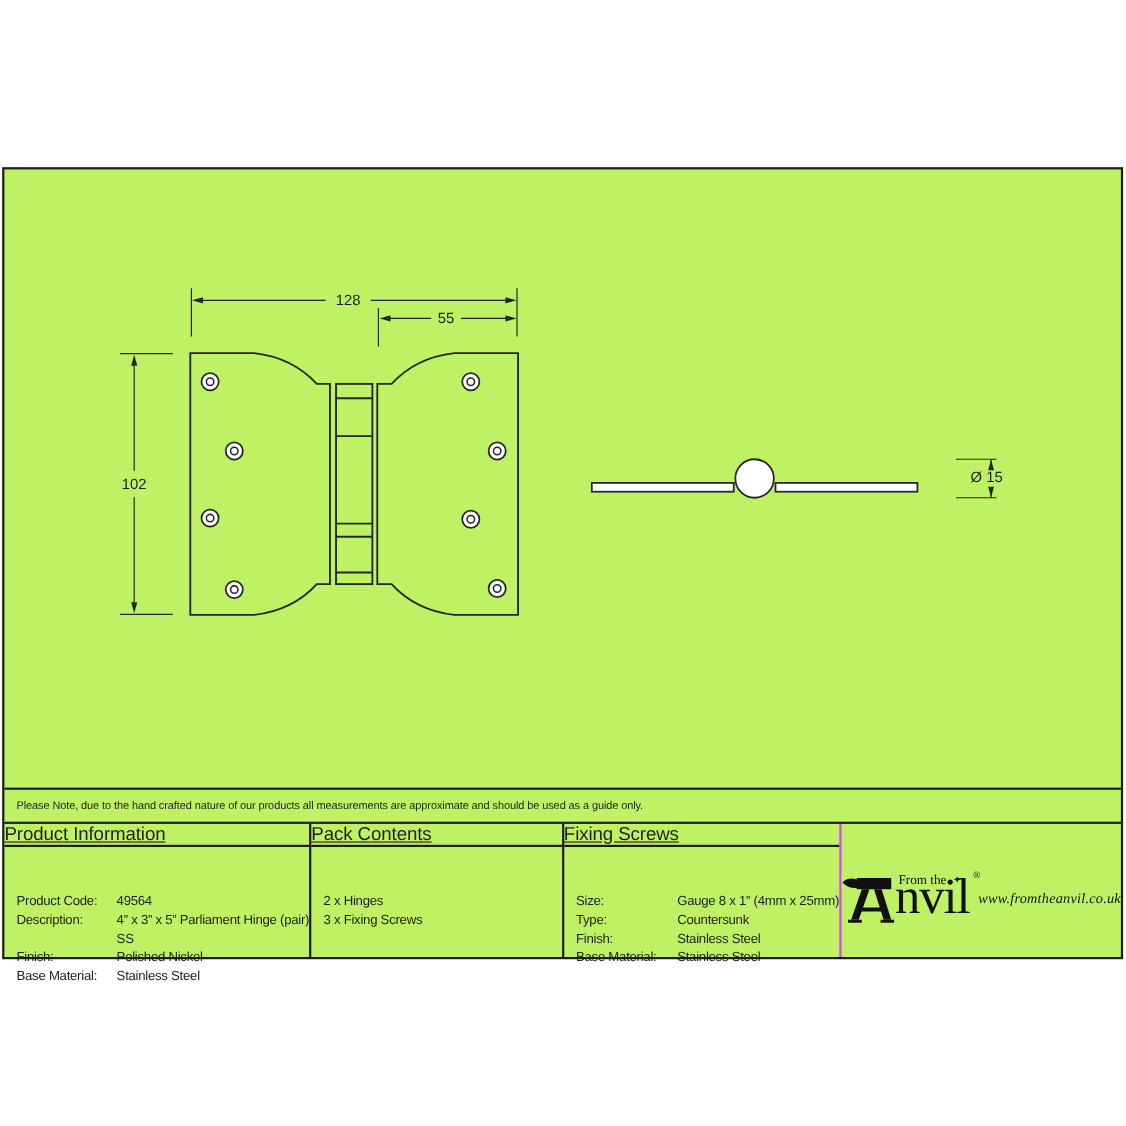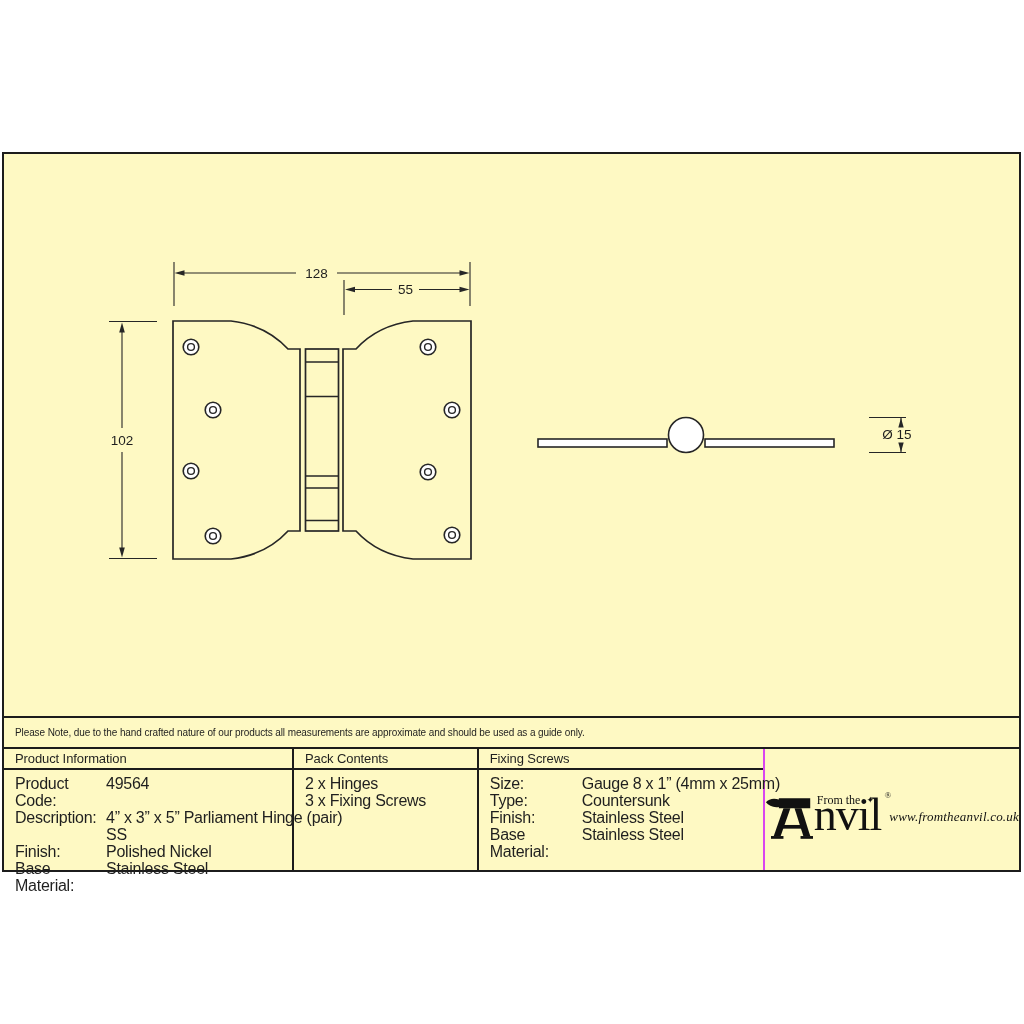--- a/index.html
+++ b/index.html
@@ -1,40 +1,40 @@
 <!DOCTYPE html>
 <html><head>
 <meta charset="utf-8">
 <style>
   html,body{margin:0;padding:0;background:#ffffff;}
   body{width:1024px;height:1024px;font-family:"Liberation Sans",sans-serif;color:#1f1f1f;}
   .sheet{position:relative;width:1024px;height:1024px;background:#fff;overflow:hidden;}
   .main-box{
     position:absolute;left:2px;top:152px;width:1019px;height:720px;
     border:2px solid #1c1c1c;box-sizing:border-box;
-    display:flex;flex-direction:column;background:#fef9c3;
+    display:flex;flex-direction:column;background:#bef264;
   }
   .drawing-area{height:562px;position:relative;}
   svg.draw{display:block;width:1013px;height:562px;}
   svg.draw text{font-family:"Liberation Sans",sans-serif;font-size:13.5px;fill:#1f1f1f;}
   .note-row{
     border-top:2px solid #1c1c1c;height:31px;box-sizing:border-box;
     font-size:10px;padding-left:11px;display:flex;align-items:center;letter-spacing:-0.1px;
   }
   .spec-table{border-top:2px solid #1c1c1c;flex:1;display:flex;min-height:0;}
   .col{box-sizing:border-box;}
   .col1{width:290px;border-right:2px solid #1c1c1c;}
   .col2{width:284px;border-right:2px solid #1c1c1c;}
   .col3{width:286px;border-right:2px solid #d946ef;}
   .col4{flex:1;}
   .cell-header{
     height:21px;box-sizing:border-box;border-bottom:2px solid #1c1c1c;
-    font-size:13px;padding-left:11px;display:flex;align-items:center;letter-spacing:-0.1px;
-  }
-  .cell-body{padding:5px 0 0 11px;font-size:16px;letter-spacing:-0.25px;line-height:17px;}
+    font-size:17px;display:flex;align-items:center;letter-spacing:-0.1px;text-decoration:underline;
+  }
+  .cell-body{padding:5px 0 0 11px;font-size:12px;letter-spacing:-0.25px;line-height:17px;margin-top:36px;}
   .kv{display:grid;grid-template-columns:91px auto;}
   .col3 .kv{grid-template-columns:92px auto;}
   .kv .v{white-space:nowrap;}
   
   .logo-cell{display:flex;flex-direction:row;align-items:center;padding-top:14px;}
   .logo-row{display:flex;align-items:flex-start;}
   .anvil-svg{width:48px;height:45px;margin-top:4px;}
   .logo-text{position:relative;margin-left:1px;padding-right:8px;}
   .logo-tagline{
     position:absolute;top:1px;left:3px;font-family:"Liberation Serif",serif;

